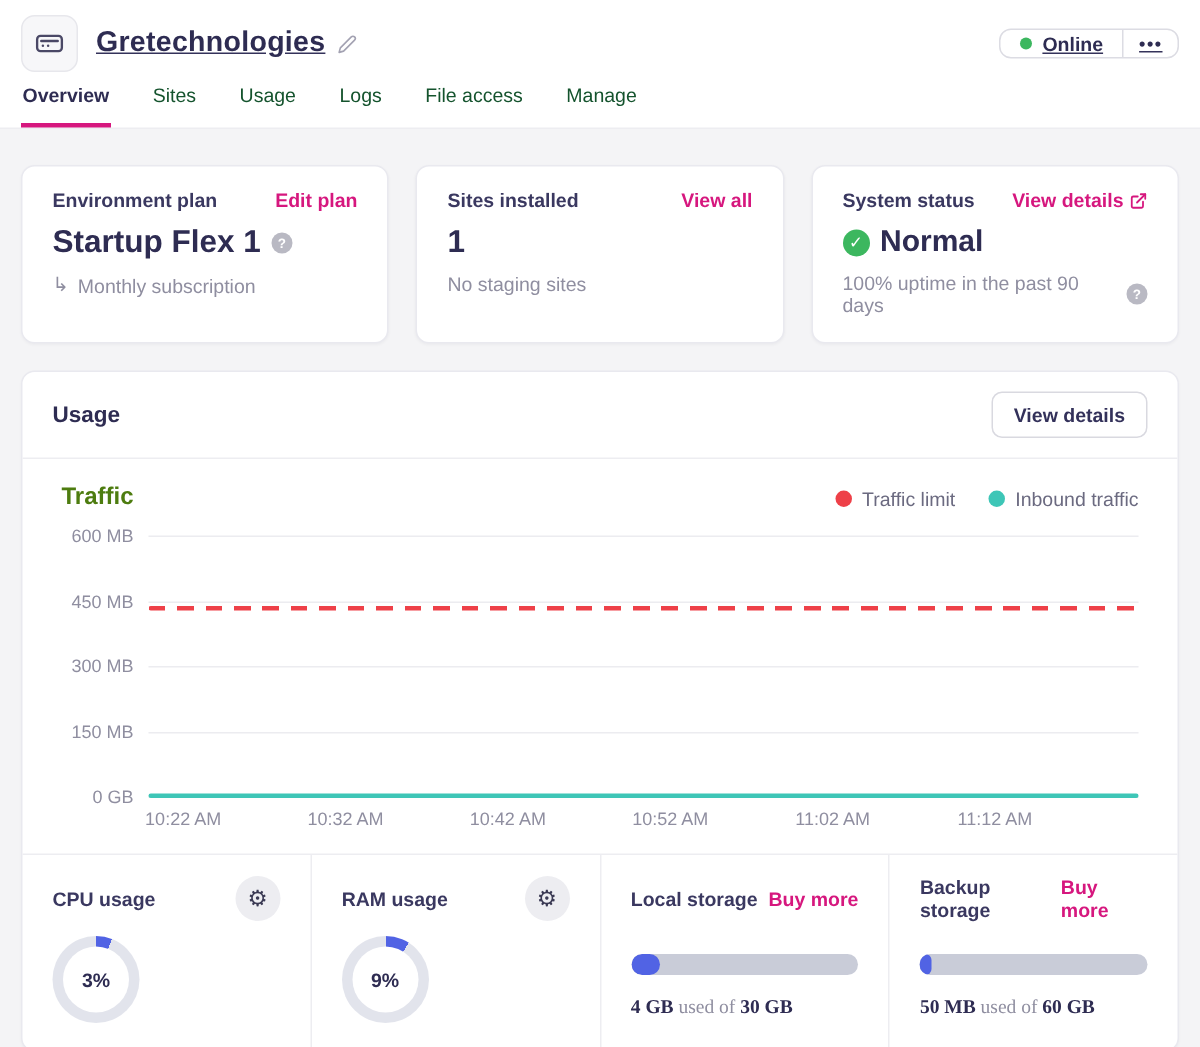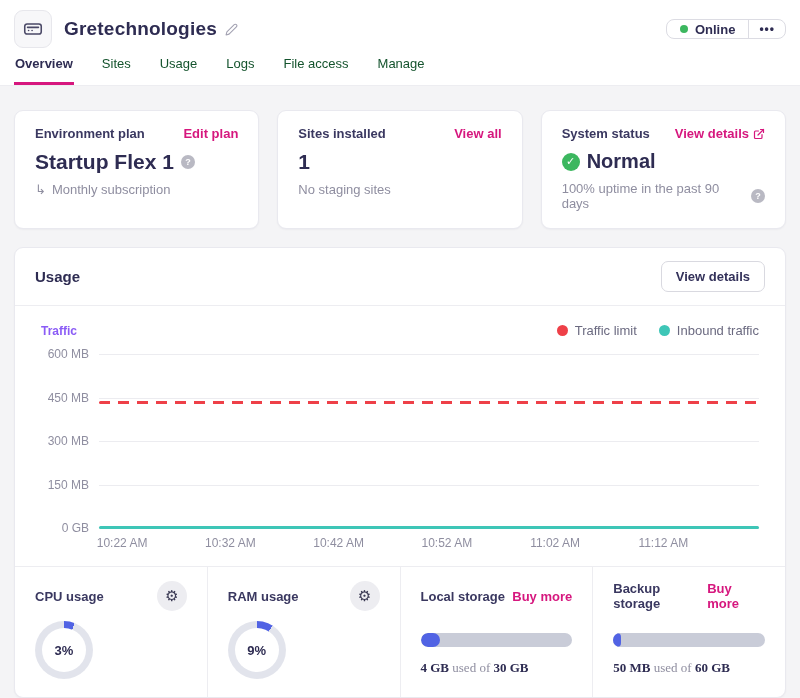--- a/index.html
+++ b/index.html
@@ -5,21 +5,21 @@
   * { margin:0; padding:0; box-sizing:border-box; }
   html,body { width:800px; height:698px; }
   body {
     font-family:"Liberation Sans","DejaVu Sans",sans-serif;
     background:#f4f4f6;
     color:#34325a;
     overflow:hidden;
   }
   
   .app-header { background:#fff; padding:10px 14px 0 14px; border-bottom:1px solid #ededf1; }
-  .title-row { display:flex; align-items:center; }
+  .title-row { display:flex; align-items:center;text-decoration:underline; }
   .env-icon-box {
     width:38px; height:38px; border-radius:9px; background:#f7f7f9;
     border:1px solid #e7e7ec; display:flex; align-items:center; justify-content:center;
     margin-right:12px;
   }
   .page-title { font-size:19px; font-weight:700; color:#2e2c52; letter-spacing:.2px; }
   .pencil { margin-left:8px; display:inline-flex; }
   .header-right { margin-left:auto; display:flex; align-items:center; }
   .status-group {
     display:flex; align-items:stretch; border:1px solid #dcdce3; border-radius:8px;
@@ -55,21 +55,21 @@
   .card-sub { margin-top:8px; font-size:13px; color:#8f8ea0; display:flex; align-items:center; gap:6px; }
   
   .usage-card { margin-top:18px; }
   .usage-head { display:flex; align-items:center; justify-content:space-between;
     padding:13px 20px; border-bottom:1px solid #ededf1; }
   .usage-title { font-size:15px; font-weight:700; color:#2e2c52; }
   .btn-outline { background:#fff; border:1px solid #d9d9e0; border-radius:7px; padding:7px 14px;
     font-size:13px; font-weight:700; color:#33315a; cursor:pointer; font-family:inherit; }
   .traffic-section { padding:17px 26px 8px 26px; }
   .traffic-head { display:flex; align-items:center; justify-content:space-between; margin-bottom:16px; }
-  .traffic-title { font-size:12px; font-weight:700; color:#8b5cf6; }
+  .traffic-title { font-size:16px; font-weight:700; color:#4d7c0f; }
   .legend { display:flex; gap:22px; }
   .legend-item { display:flex; align-items:center; gap:7px; font-size:13px; color:#6b6a80; }
   .legend-dot { width:11px; height:11px; border-radius:50%; display:inline-block; }
   .chart { display:flex; }
   .y-axis { position:relative; width:58px; height:174px; flex:0 0 auto; }
   .ytick { position:absolute; right:10px; transform:translateY(-50%); font-size:12px; color:#8f8ea0; white-space:nowrap; }
   .plot { position:relative; flex:1; height:174px; }
   .gridline { position:absolute; left:0; right:0; height:1px; background:#ececf0; }
   .series-line { position:absolute; left:0; right:0; height:3px; border-radius:2px; }
   .x-axis { position:relative; height:24px; margin-left:58px; margin-top:6px; }

